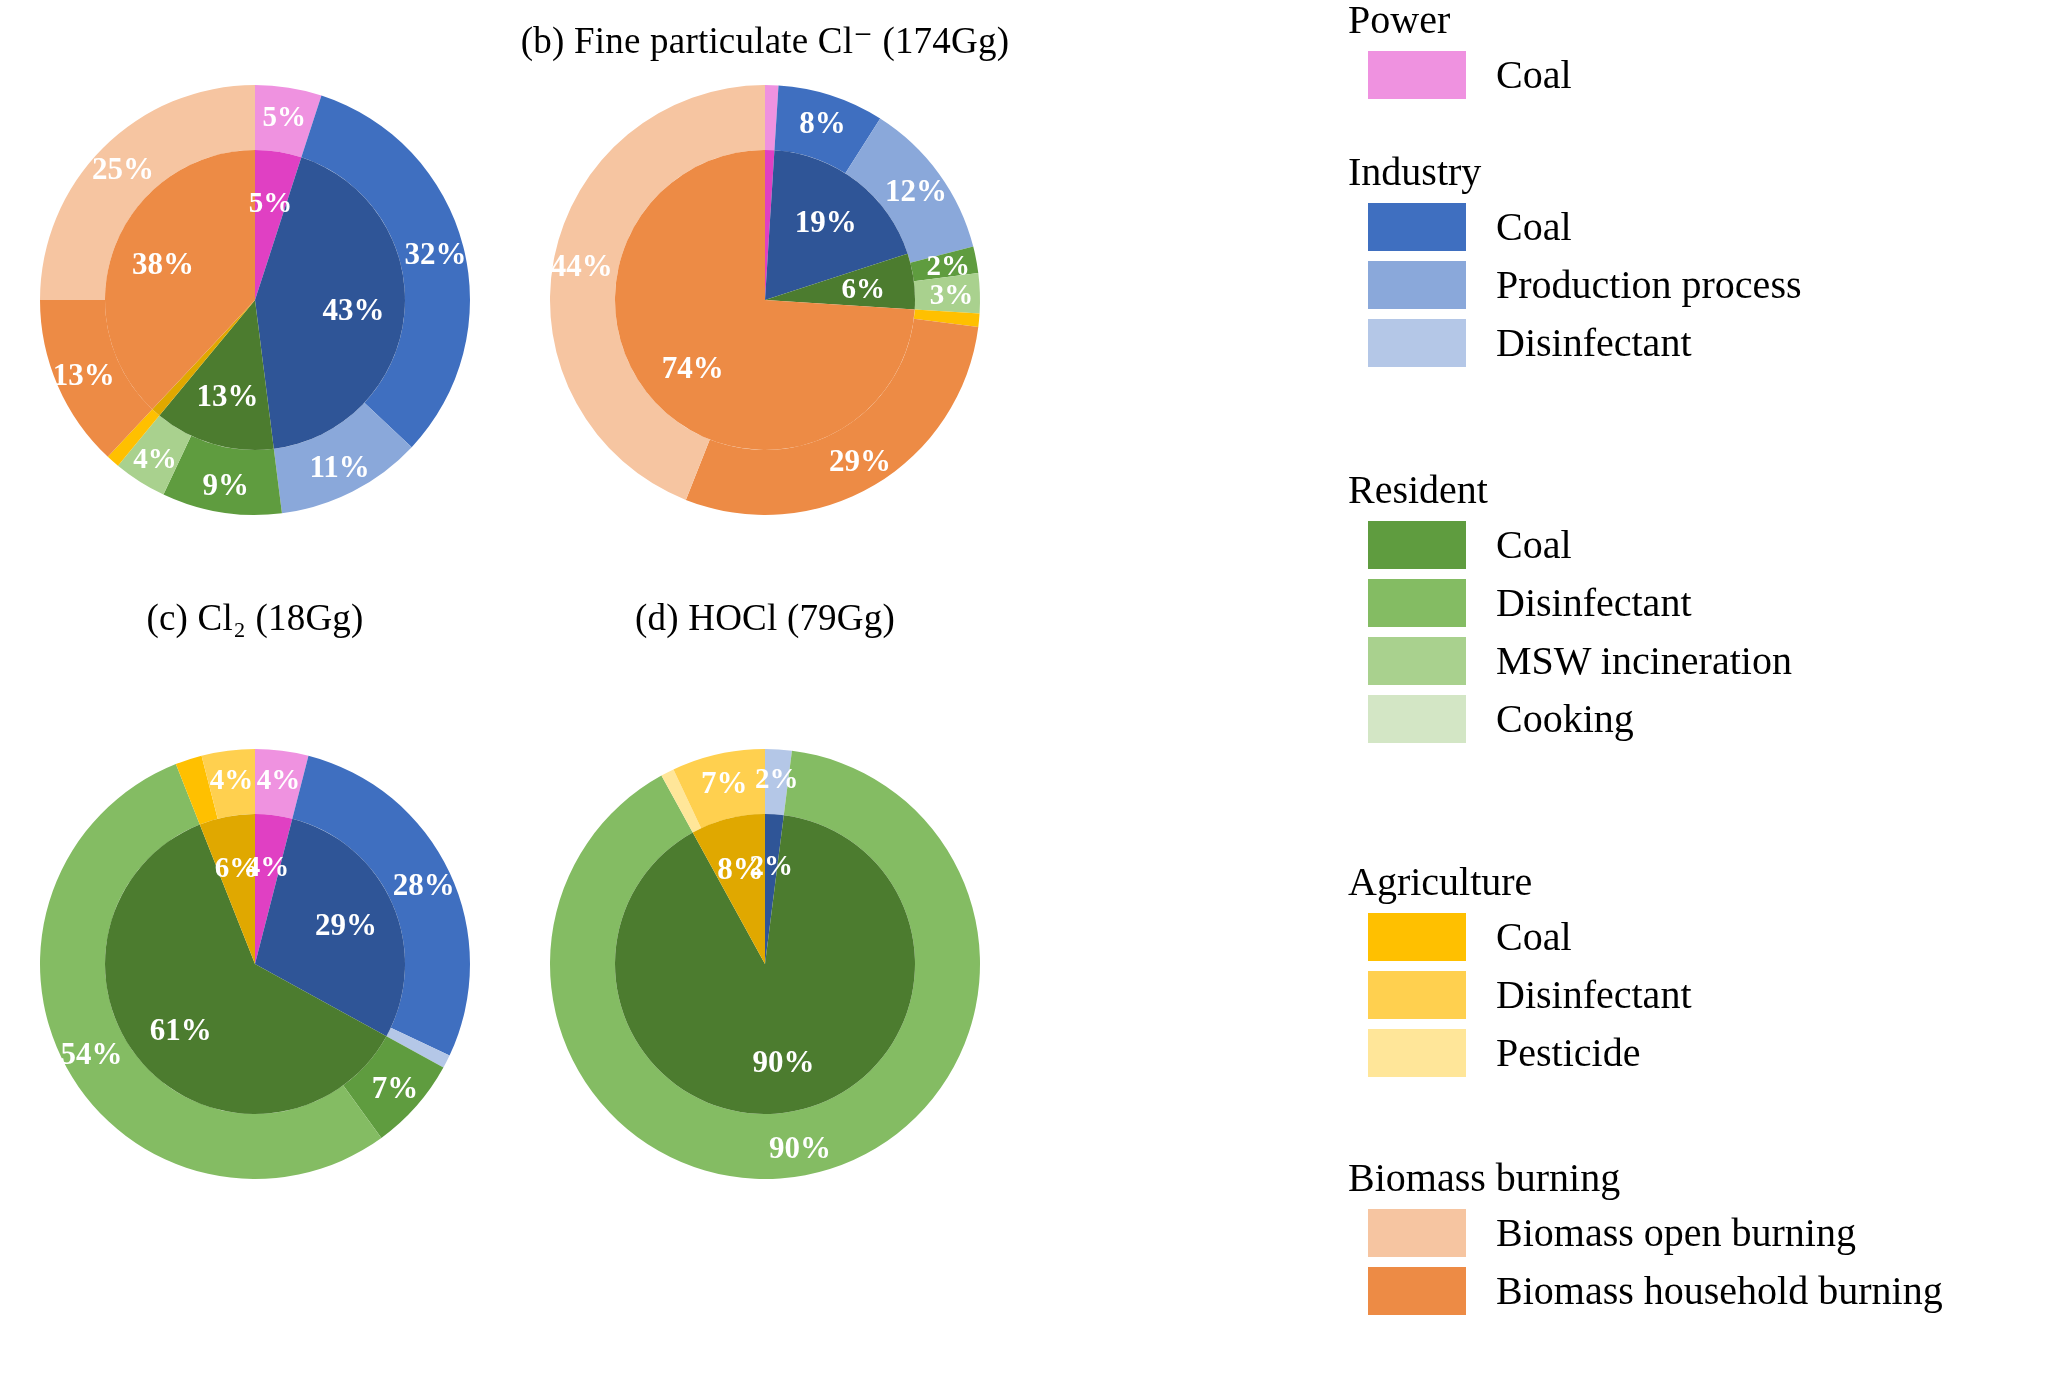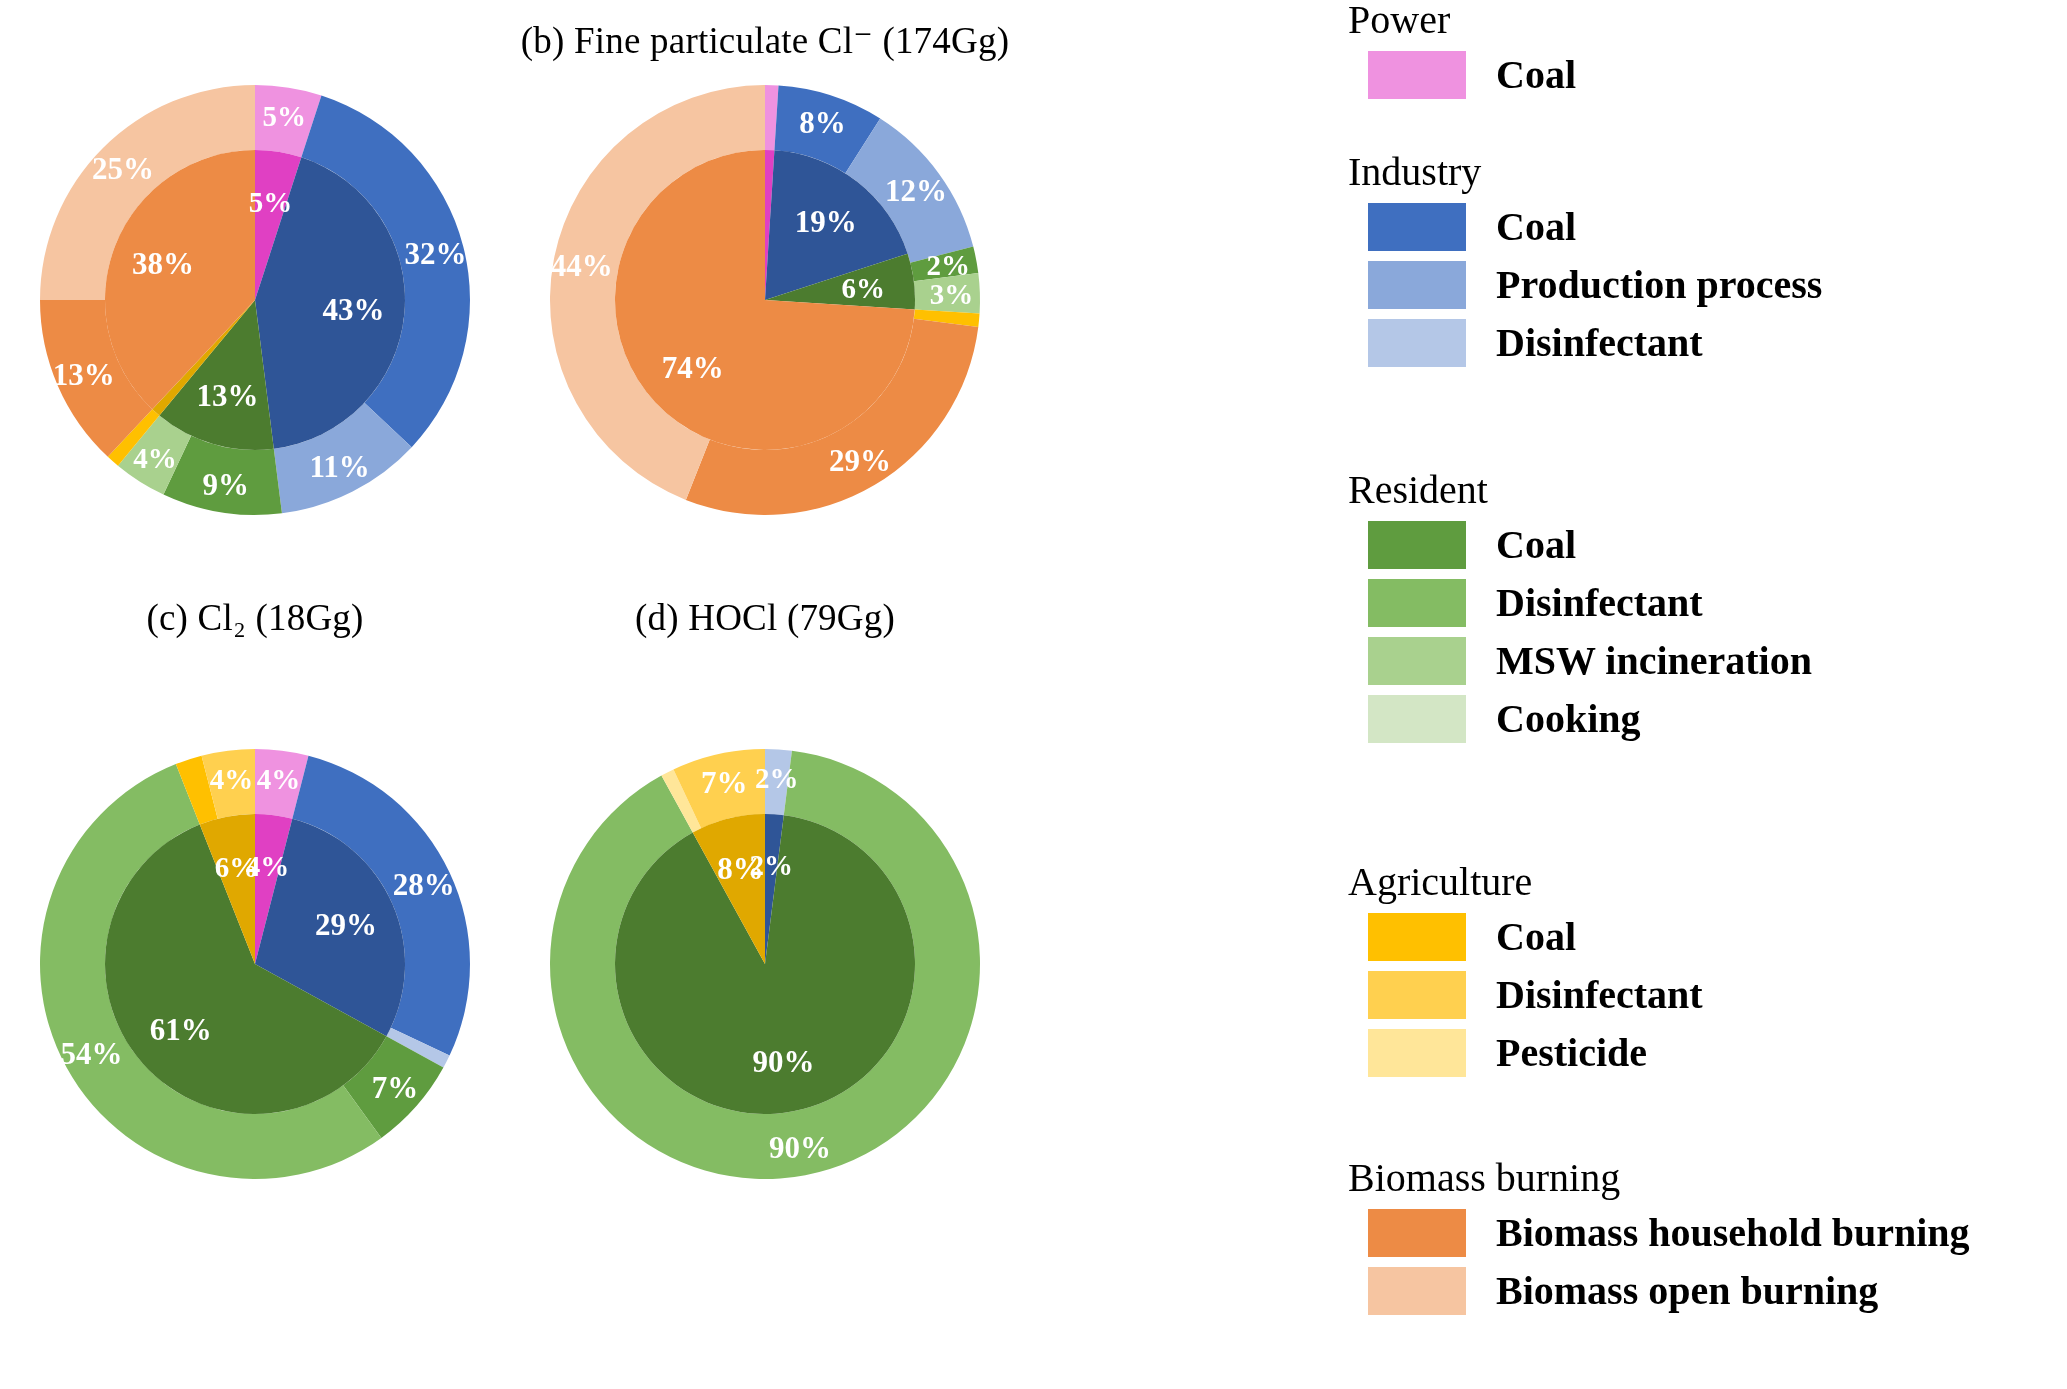--- a/index.html
+++ b/index.html
@@ -91,21 +91,20 @@
   .legend-heading {
     font-size: 40px;
     line-height: 1;
     margin: 0 0 6px 0;
     white-space: nowrap;
   }
   .legend-row {
     display: flex;
     align-items: center;
     height: 58px;
-    font-weight: bold;
   }
   .swatch {
     width: 98px;
     height: 48px;
     flex: 0 0 auto;
     margin-left: 20px;
   }
   .legend-label {
     font-size: 40px;
     line-height: 1;
@@ -291,23 +290,23 @@
           <span class="legend-label">Disinfectant</span>
         </div>
         <div class="legend-row">
           <span class="swatch" style="background: rgb(255, 230, 153);"></span>
           <span class="legend-label">Pesticide</span>
         </div>
       </div>
       <div class="legend-group" style="top: 1158px;">
         <div class="legend-heading">Biomass burning</div>
         <div class="legend-row">
+          <span class="swatch" style="background: rgb(246, 197, 161);"></span>
+          <span class="legend-label">Biomass open burning</span>
+        </div>
+        <div class="legend-row">
           <span class="swatch" style="background: rgb(237, 139, 69);"></span>
           <span class="legend-label">Biomass household burning</span>
         </div>
-        <div class="legend-row">
-          <span class="swatch" style="background: rgb(246, 197, 161);"></span>
-          <span class="legend-label">Biomass open burning</span>
-        </div>
       </div>
     </div>
 
 </div>
 
 </body></html>

